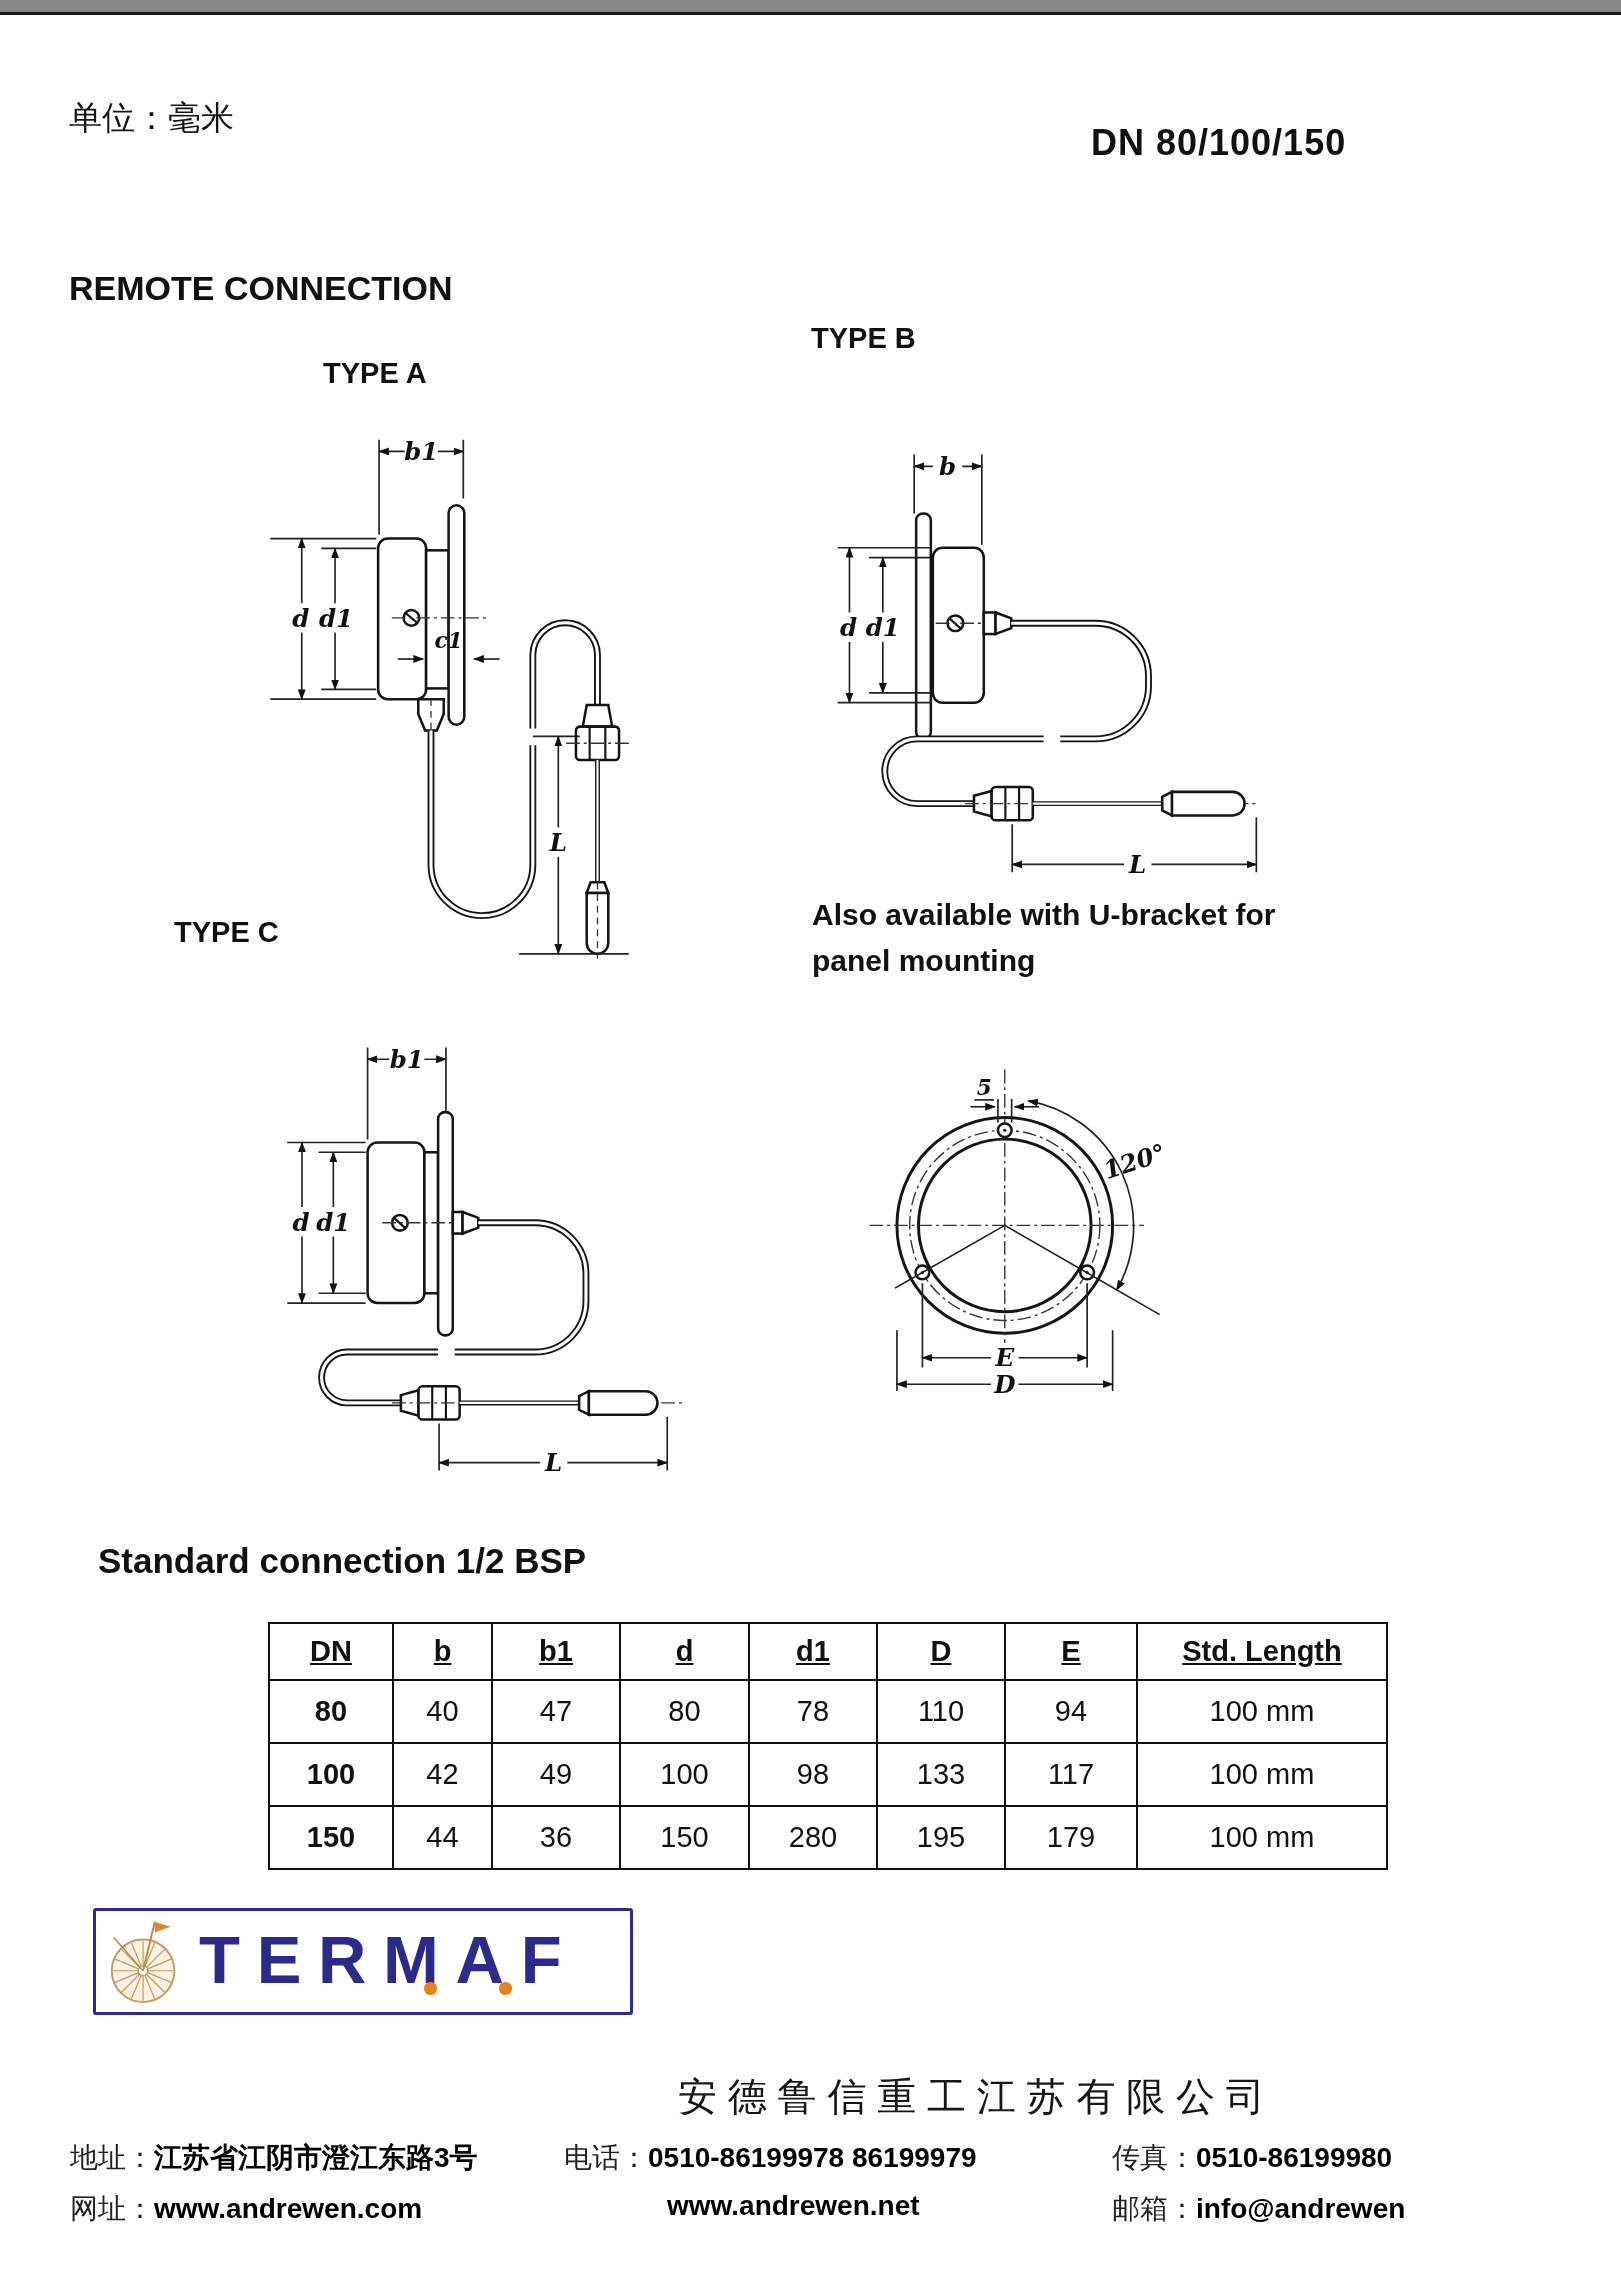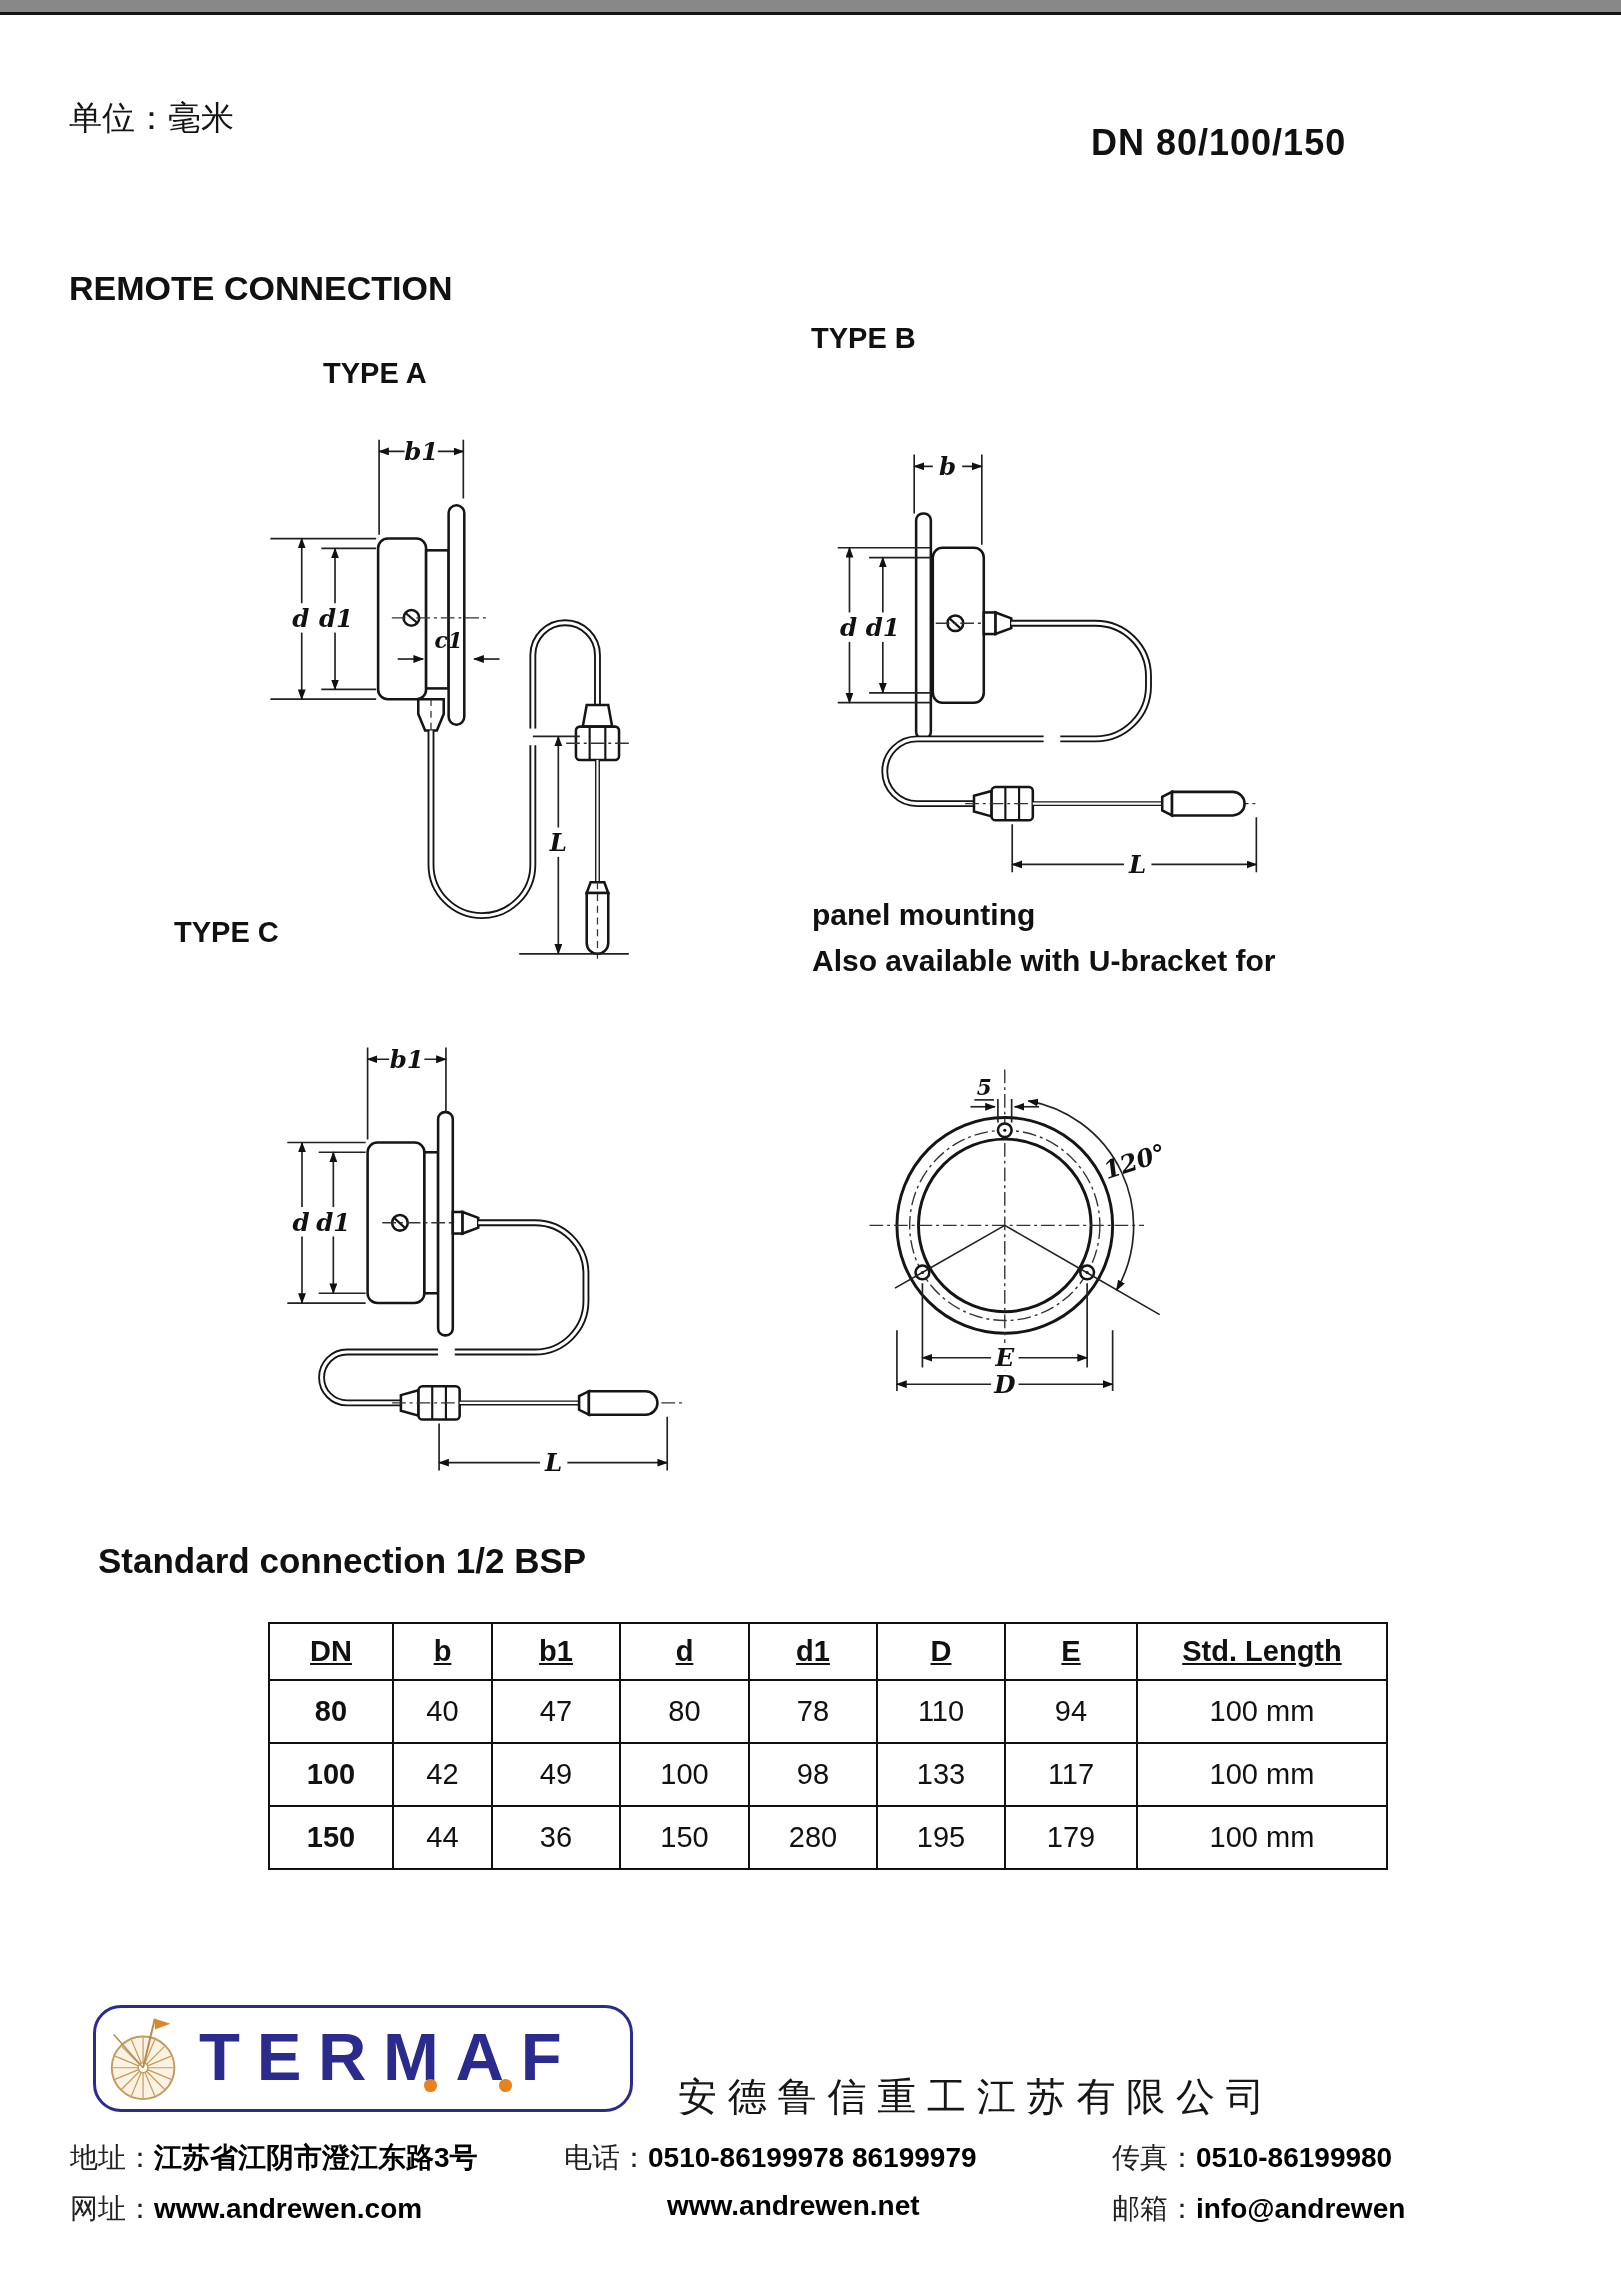--- a/index.html
+++ b/index.html
@@ -30,22 +30,22 @@
   .lbl{font:italic bold 25px "DejaVu Serif",serif;fill:#111;text-anchor:middle;}
   .lbl-s{font:italic bold 22px "DejaVu Serif",serif;fill:#111;text-anchor:middle;}
   .wbg{fill:#fff;}
   
   .dim-table{border-collapse:collapse;table-layout:fixed;}
   .dim-table td,.dim-table th{border:2px solid #111;text-align:center;font-size:29px;
       font-weight:normal;padding:0;height:61px;background:#fff;color:#111;}
   .dim-table thead th{font-weight:bold;height:55px;border-bottom:2.9px solid #111;text-decoration:underline;}
   .dim-table td.dn{font-weight:bold;}
   
-  .logo-box{left:93px;top:1993px;width:534px;height:101px;border:3.9px solid #2b2b8e;
-            border-radius:28px;background:#fff;}
+  .logo-box{left:93px;top:1896px;width:534px;height:101px;border:3.9px solid #2b2b8e;
+            border-radius:3px;background:#fff;}
   .wordmark{position:absolute;left:103px;top:0px;height:96px;line-height:98px;
             font-size:67px;font-weight:bold;letter-spacing:16.7px;color:#2b2b8e;}
   .dot{position:absolute;width:12.7px;height:12.7px;border-radius:50%;background:#e8821e;top:71px;}
   .dot1{left:328px;} .dot2{left:403px;}
   .company-cn{left:678px;top:2058px;font-size:39px;letter-spacing:10.8px;color:#161616;}
   .contact{font-size:28px;color:#222;}
   .contact b{color:#000;}
   .r1{top:2127px;} .r2{top:2178px;}
   .c-a{left:70px;} .c-b{left:564px;text-align:right;} .c-c{left:1112px;}
 </style>
@@ -157,22 +157,22 @@
     </g>
     <g>
       <path class="dim" d="M198,397 V446 M447,390 V446"></path>
       <line class="dim" x1="198" y1="438" x2="447" y2="438" marker-start="url(#arw)" marker-end="url(#arw)"></line>
       <rect class="wbg" x="312" y="424" width="28" height="28"></rect>
       <text class="lbl" x="326" y="447">L</text>
     </g>
   </svg>
 
   <div class="abs u-note">
+    <div>Also available with U-bracket for</div>
     <div>panel mounting</div>
-    <div>Also available with U-bracket for</div>
   </div>
 
   <svg class="abs" style="left:245px;top:1012px" width="490" height="470" viewBox="0 0 500 480">
     <g>
       <rect class="objf" x="125" y="121" width="58" height="164" rx="10"></rect>
       <rect class="objf" x="183" y="131" width="14" height="144"></rect>
       <rect class="objf" x="197" y="90" width="15" height="228" rx="7"></rect>
       <circle class="objf" cx="158" cy="203" r="8"></circle>
       <line class="thin" x1="152" y1="198" x2="164" y2="209"></line>
       <path class="cl" d="M140,203 H254"></path>

